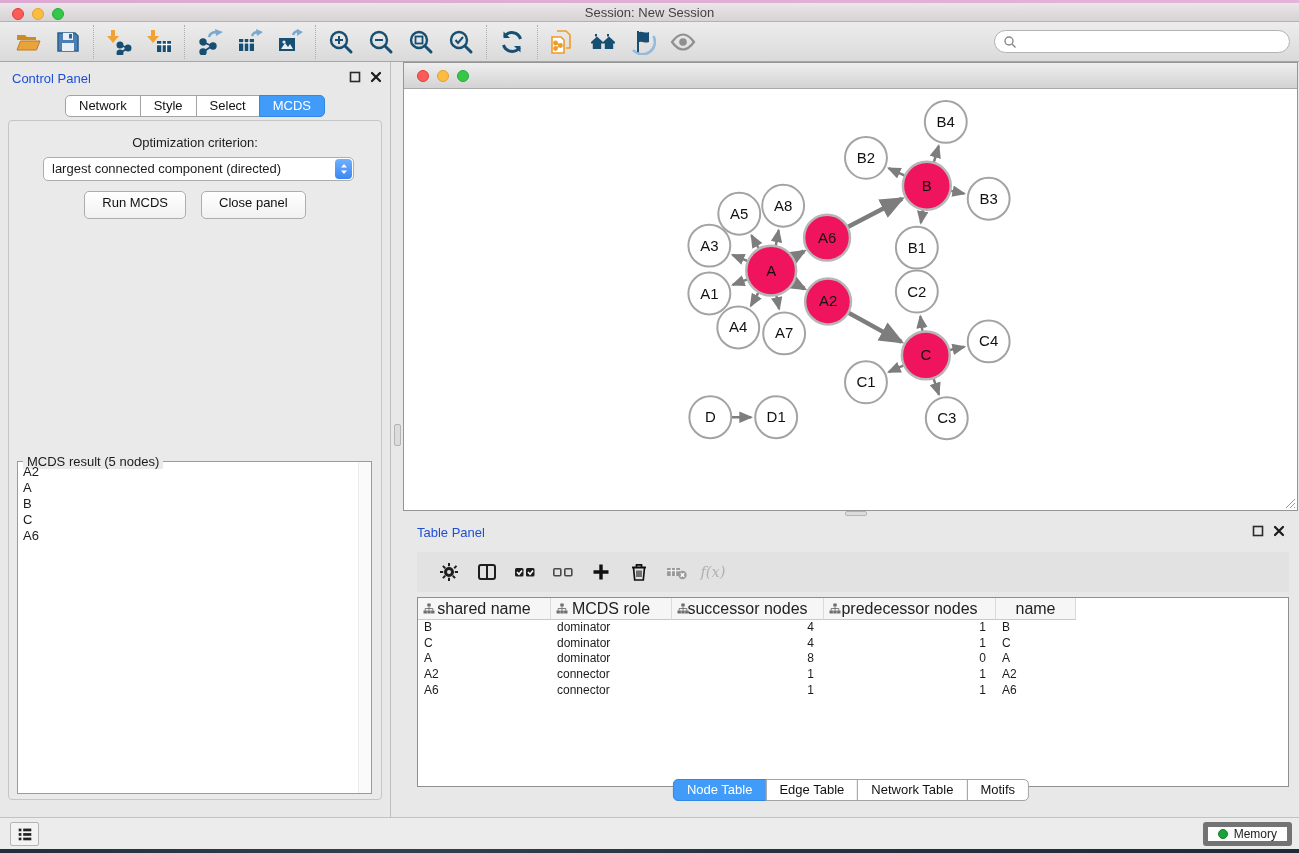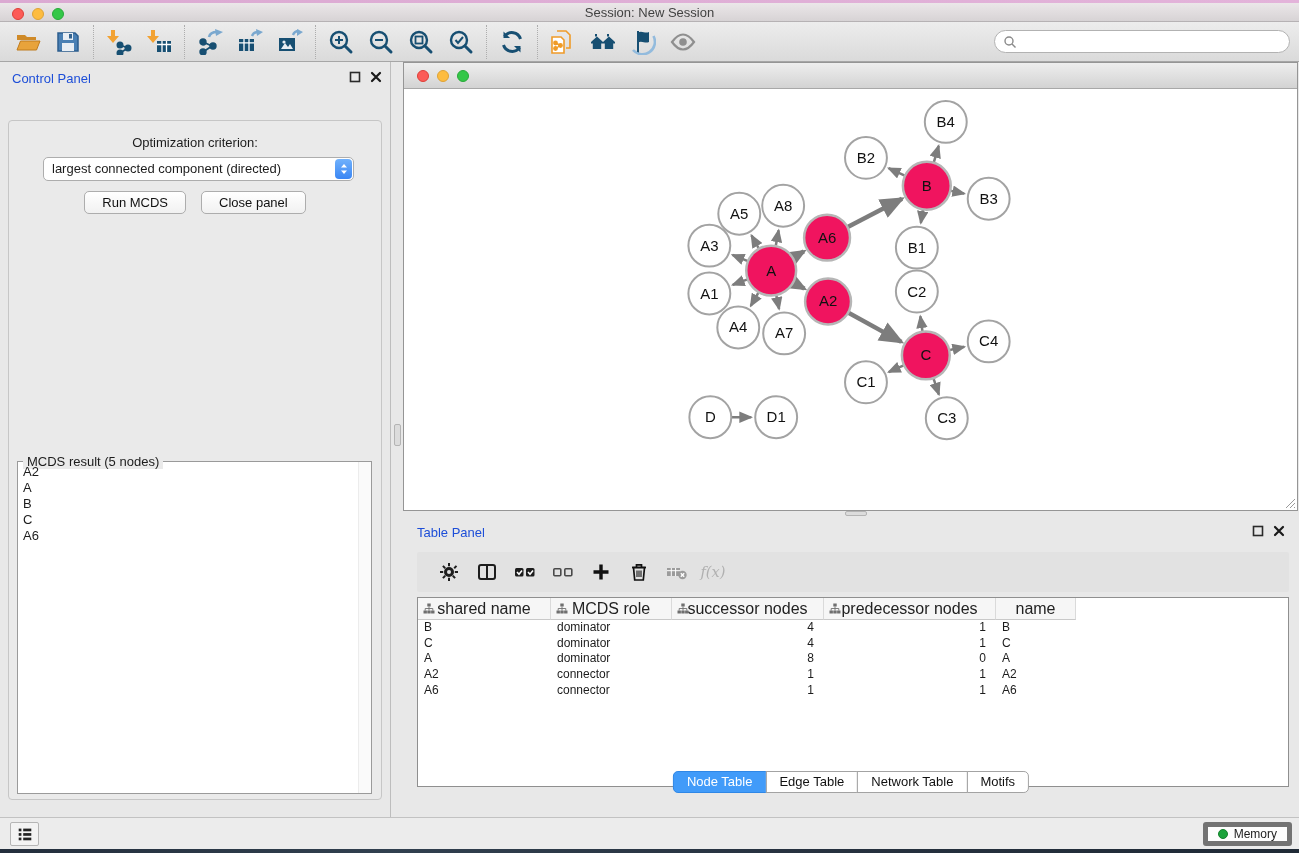--- a/index.html
+++ b/index.html
@@ -44,21 +44,21 @@
   .seg-tab.active { background:#419bf9; border-color:#2f87e6; color:#fff; }
   .cp-inner { position:absolute; left:8px; right:8px; top:58px; bottom:17px;
               background:#eaeaea; border:1px solid #c6c6c6; border-radius:4px; }
   .opt-label { position:absolute; top:14px; left:0; right:0; text-align:center; }
   .criterion { position:absolute; left:34px; top:36px; width:311px; height:24px; background:#fff;
                border:1px solid #adadad; border-radius:5px; line-height:22px; padding-left:8px; }
   .criterion .stepper { position:absolute; right:1px; top:1px; bottom:1px; width:17px; border-radius:4px;
                background:linear-gradient(#70b1fc,#3a86f4); display:flex; align-items:center; justify-content:center; }
   .criterion .stepper svg { width:10px; height:14px; }
   .cp-buttons { position:absolute; top:70px; left:0; right:0; display:flex; justify-content:center; gap:15px; }
-  .push-btn { height:23px; line-height:21px; padding:0 17px; background:linear-gradient(#ffffff,#f1f1f1);
+  .push-btn { height:28px; line-height:21px; padding:0 17px; background:linear-gradient(#ffffff,#f1f1f1);
               border:1px solid #adadad; border-radius:5px; color:#111; }
   .result-box { position:absolute; left:8px; right:9px; top:340px; height:333px;
                 background:#fff; border:1px solid #9a9a9a; }
   .result-legend { position:absolute; top:-8px; left:5px; background:#eaeaea; padding:0 4px; }
   .result-list { position:absolute; left:1px; top:2px; right:14px; bottom:1px; overflow:hidden; }
   .result-item { line-height:16px; padding-left:4px; }
   .result-scroll { position:absolute; right:0; top:0; bottom:0; width:13px; background:#fafafa; border-left:1px solid #ececec; }
 
   
   .net-window { position:absolute; left:403px; top:62px; width:895px; height:449px;
@@ -82,21 +82,21 @@
   .data-table { position:absolute; left:14px; right:10px; top:81px; height:190px; background:#fff;
                 border:1px solid #8f8f8f; overflow:hidden; }
   .dt-header { display:flex; height:22px; }
   .dt-hcell { position:relative; background:#f6f6f6; border-right:1px solid #dadada; border-bottom:1px solid #c9c9c9;
               display:flex; align-items:center; justify-content:center; font-size:16px; color:#222; }
   .dt-hcell .tree-ic { position:absolute; left:5px; top:5px; }
   .dt-row { display:flex; height:15.7px; font-size:12px; }
   .dt-cell { overflow:hidden; white-space:nowrap; line-height:15.7px; }
   .dt-cell.left { text-align:left; padding-left:6px; }
   .dt-cell.right { text-align:right; padding-right:10px; }
-  .tp-tabs { position:absolute; top:255px; left:50%; transform:translateX(-50%); display:flex; }
+  .tp-tabs { position:absolute; top:263px; left:50%; transform:translateX(-50%); display:flex; }
 
   
   .status-bar { position:absolute; left:0; top:817px; width:1299px; height:32px; background:#ececec; border-top:1px solid #c2c2c2; }
   .status-left-btn { position:absolute; left:10px; top:4px; width:29px; height:24px; background:#f3f3f3;
                      border:1px solid #b5b5b5; border-radius:2px; display:flex; align-items:center; justify-content:center; }
   .status-left-btn svg { width:18px; height:18px; }
   .memory-btn { position:absolute; right:7px; top:4px; height:24px; background:#fdfdfd; border:5px solid #737373;
                 border-radius:3px; display:flex; align-items:center; padding:0 10px; gap:6px; font-size:12px; }
   .memory-dot { width:10px; height:10px; border-radius:50%; background:#1ba23a; border:1px solid #14802c; }
   .wallpaper { position:absolute; left:0; top:849px; width:1299px; height:4px;
@@ -264,20 +264,26 @@
 <div class="control-panel">
   <div class="panel-title">Control Panel</div>
   <div class="panel-btns">
     <svg viewBox="0 0 12 12">
         <rect x="1.5" y="1.5" width="9" height="9" fill="none" stroke="#2a2a2a" stroke-width="1.6"></rect>
       </svg>
     <svg viewBox="0 0 12 12">
         <path d="M2 2l8 8M10 2l-8 8" stroke="#1a1a1a" stroke-width="2.2" stroke-linecap="round"></path>
       </svg>
   </div>
+  <div class="cp-tabs" id="cp-tabs">
+      <div class="seg-tab">Network</div>
+      <div class="seg-tab">Style</div>
+      <div class="seg-tab">Select</div>
+      <div class="seg-tab active">MCDS</div>
+    </div>
   <div class="cp-inner">
     <div class="opt-label">Optimization criterion:</div>
     <div class="criterion">
       <span>largest connected component (directed)</span>
       <span class="stepper">
         <svg viewBox="0 0 10 14">
             <path d="M2 5.5L5 2l3 3.5z" fill="#fff"></path>
             <path d="M2 8.5L5 12l3-3.5z" fill="#fff"></path>
           </svg>
       </span>

